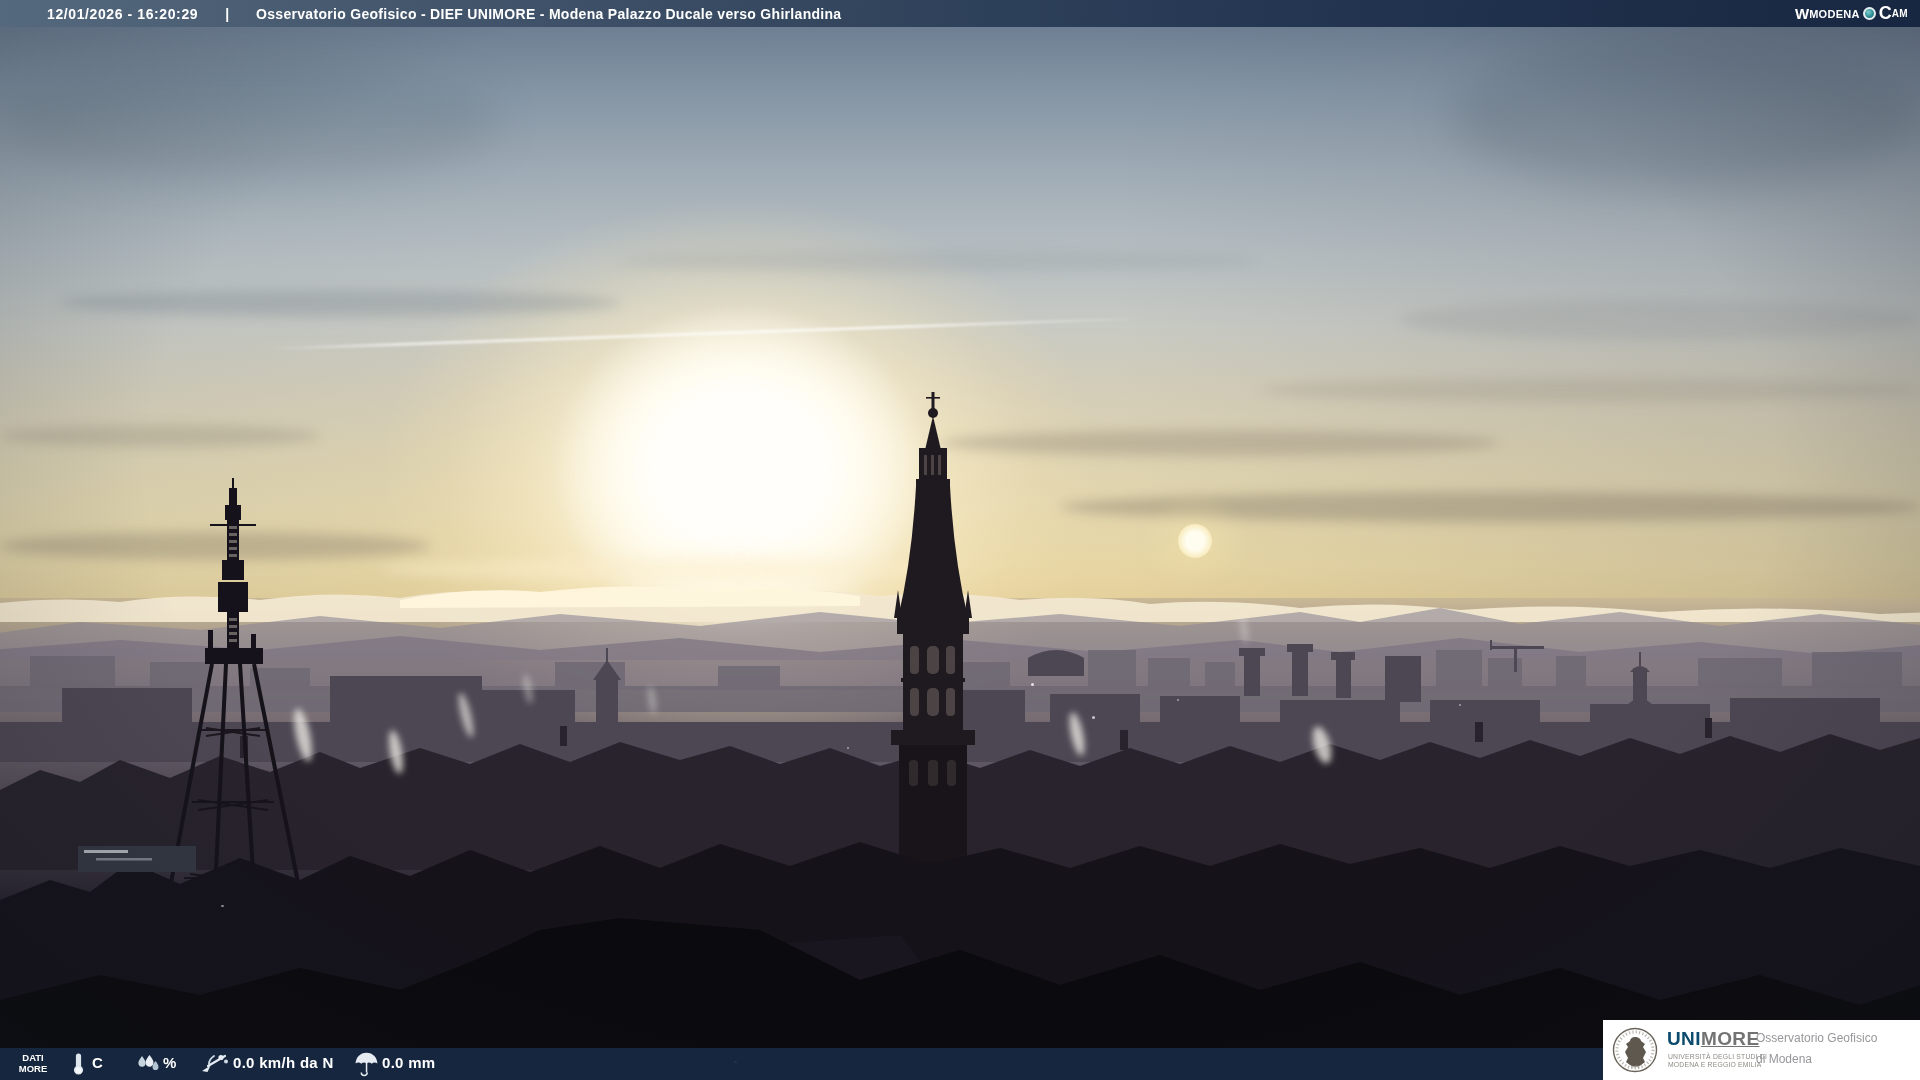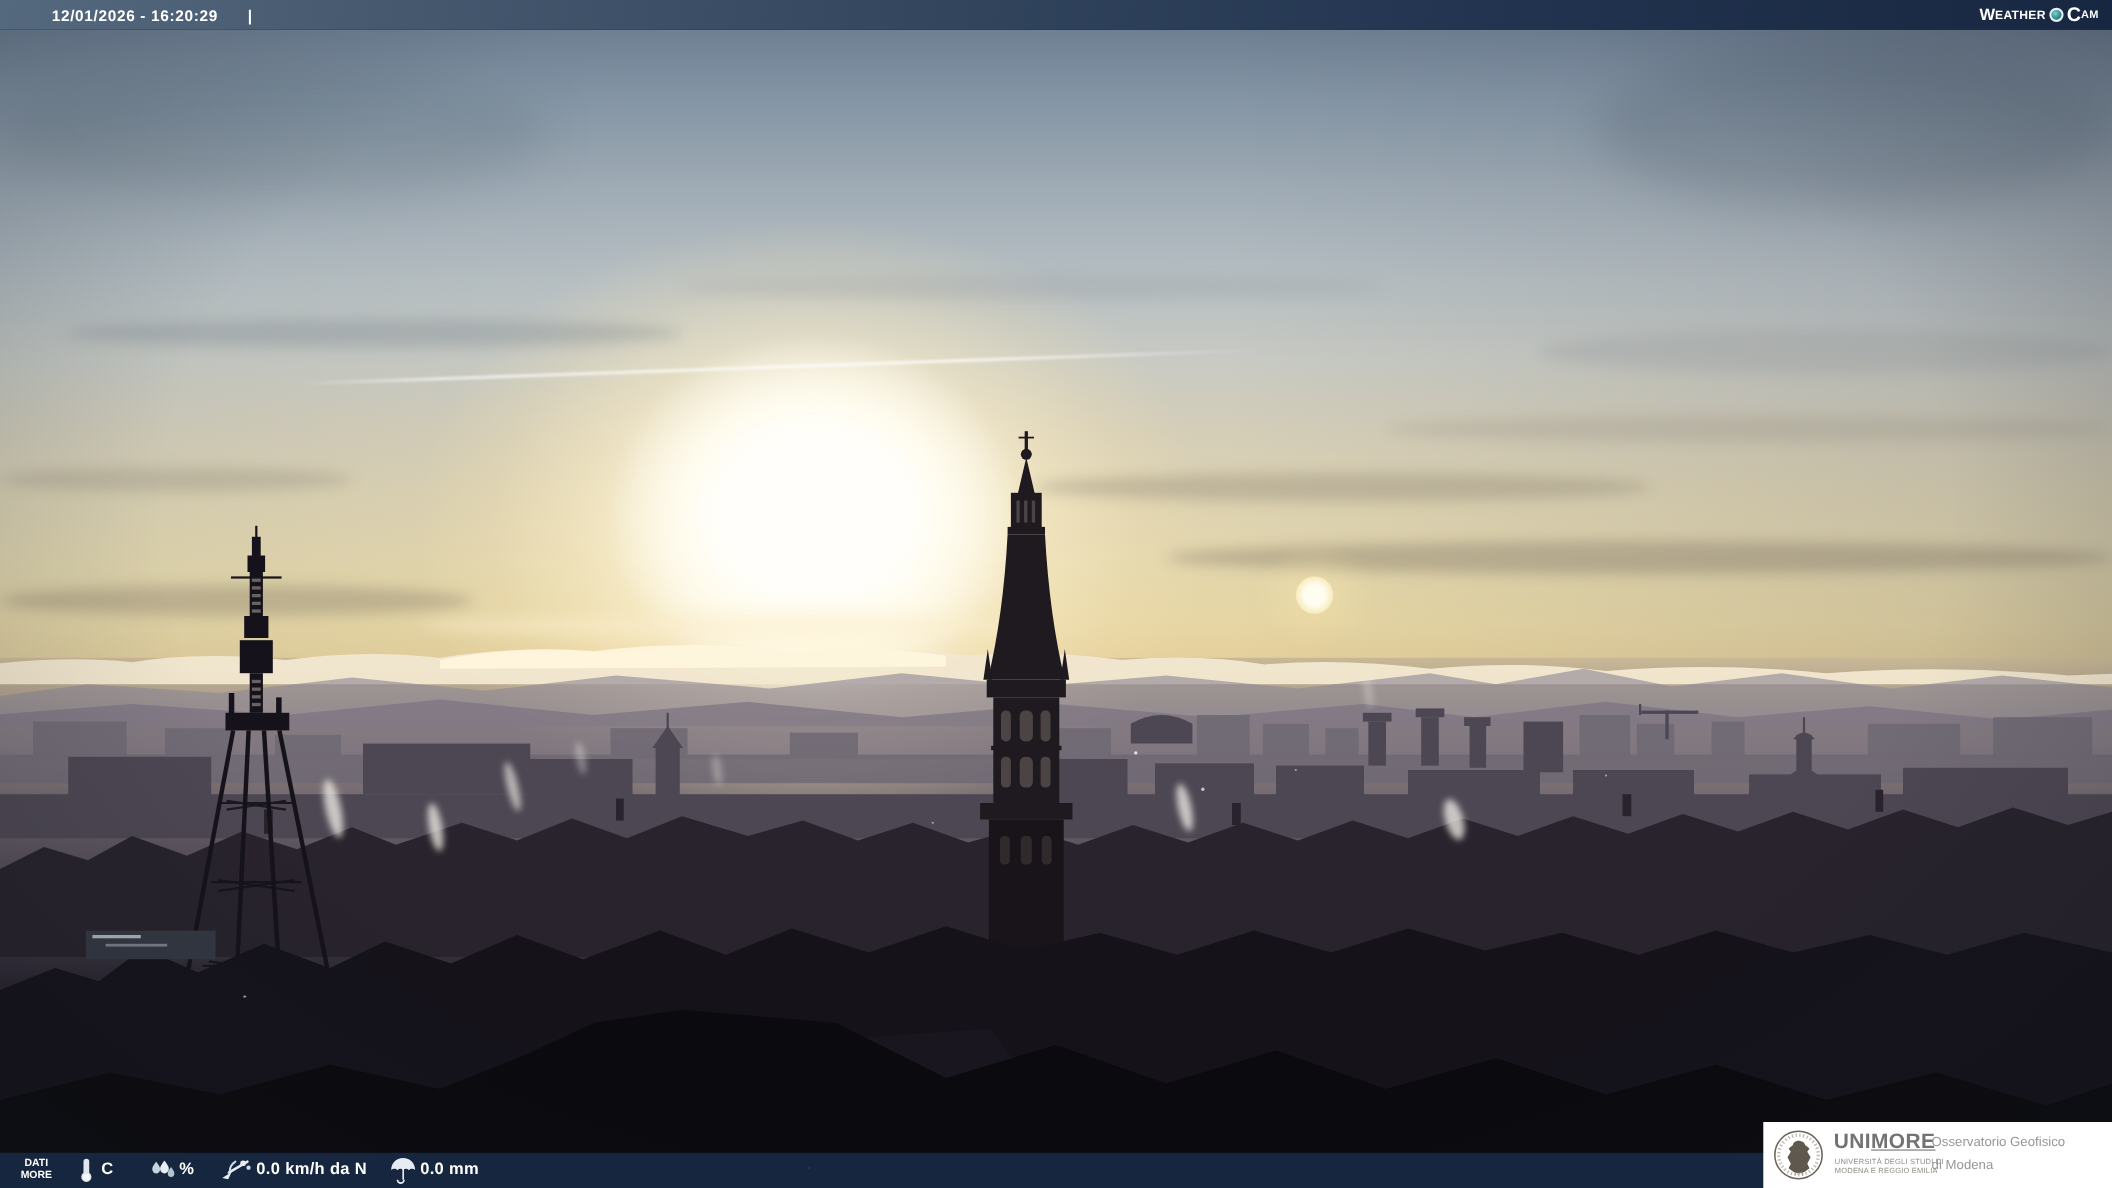--- a/index.html
+++ b/index.html
@@ -65,21 +65,21 @@
     background:rgba(23,43,70,.86);color:#fff;}
   .bottombar .abs{position:absolute;}
   .dati{left:10px;top:4px;width:46px;font-size:9.5px;font-weight:bold;line-height:11px;text-align:center;}
   .meas{font-size:15px;font-weight:bold;letter-spacing:.3px;white-space:pre;}
 
   
   .logoblock{position:absolute;right:0;bottom:0;width:317px;height:60px;background:#fff;}
   .logoblock .abs{position:absolute;}
   .seal{left:9px;top:7px;}
   .unimore{left:64px;top:8px;font-size:19px;font-weight:bold;letter-spacing:.4px;}
-  .uni{color:#737373;} .more{color:#737373;text-decoration:underline;}
+  .uni{color:#0c4a6e;} .more{color:#737373;text-decoration:underline;}
   .uni-sub{left:65px;top:33px;font-size:6.8px;color:#8f8b85;line-height:7.6px;letter-spacing:.2px;}
   .org{left:153px;top:8px;font-size:12px;color:#97979b;line-height:21px;}
 </style>
 </head>
 <body>
 
 <div id="stage">
 
   <div class="sky"></div>
   <div class="sky-tint"></div>
@@ -304,23 +304,24 @@
   <div class="light-dot" style="left:1177px;top:699px;width:2px;height:2px;opacity:.5;"></div>
   <div class="light-dot" style="left:1459px;top:704px;width:2px;height:2px;opacity:.5;"></div>
   <div class="light-dot" style="left:221px;top:905px;width:3px;height:2px;opacity:.6;"></div>
   <div class="light-dot" style="left:734px;top:1061px;width:3px;height:2px;opacity:.45;"></div>
 
   <div class="vignette"></div>
 
   <div class="topbar">
     <span class="ts">12/01/2026 - 16:20:29</span>
     <span class="sep">|</span>
+    <span class="title">Osservatorio Geofisico - DIEF UNIMORE - Modena Palazzo Ducale verso Ghirlandina</span>
     <span class="brand">
       <b class="w1">W</b>
-        <b class="w2">EATHER</b>
+        <b class="w2">MODENA</b>
       <span class="lens"></span>
       <b class="c1">C</b>
         <b class="c2">AM</b>
     </span>
   </div>
 
   <div class="bottombar">
     <div class="abs dati">
       <div>DATI</div>
       <div>MORE</div>

